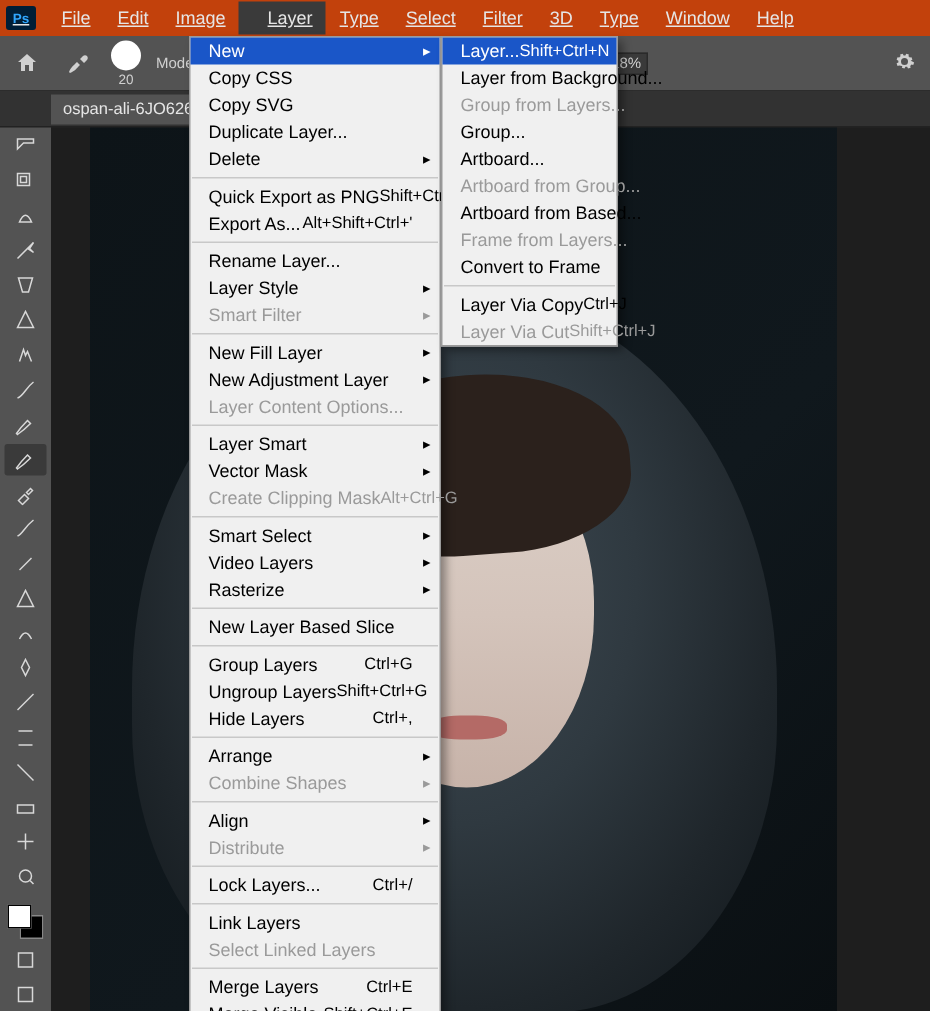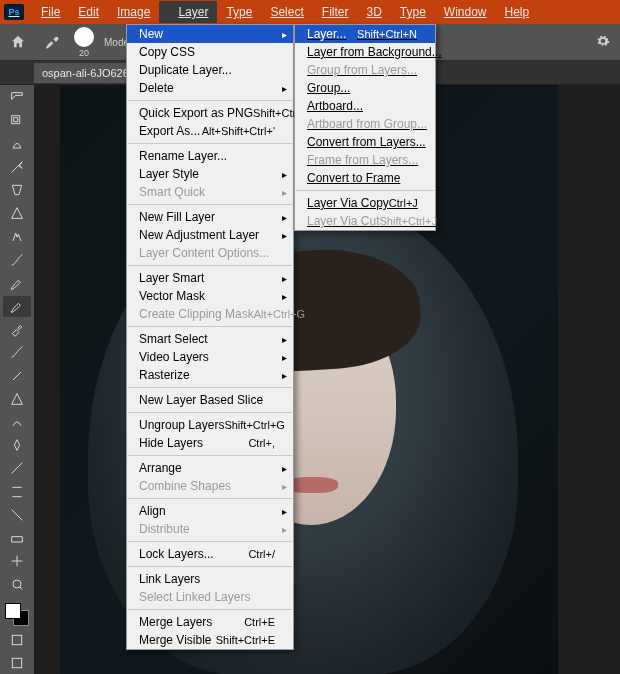--- a/index.html
+++ b/index.html
@@ -32,21 +32,21 @@
   .sw-bg { position:absolute; right:2px; bottom:2px; width:16px; height:16px; background:#000; border:1px solid #888; }
   .canvas { position:absolute; left:60px; top:0; width:498px; height:100%; background:linear-gradient(135deg,#0d1418 0%,#10181d 60%,#0a0f12 100%); overflow:hidden; }
   
   .hood { position:absolute; left:28px; top:110px; width:430px; height:480px; background: radial-gradient(ellipse at 50% 40%, #3e4a53 0%, #2f3940 40%, #1f262b 70%, #10161a 100%); border-radius: 48% 48% 35% 35% / 55% 55% 40% 40%; }
   .face { position:absolute; left:166px; top:210px; width:170px; height:230px; background: linear-gradient(180deg,#dcd0c8 0%,#d4c4bb 50%,#c7b3a9 100%); border-radius: 46% 46% 50% 50%; }
   .hair { position:absolute; left:150px; top:165px; width:210px; height:120px; background:#2b211c; border-radius:50% 50% 40% 45%; transform:rotate(-4deg); }
   .lips { position:absolute; left:226px; top:392px; width:52px; height:16px; background:#b46a66; border-radius:40%; }
   
   .menu { position:absolute; background:#f0f0f0; color:#000; border:1px solid #9a9a9a; box-shadow: 3px 3px 6px rgba(0,0,0,.4); font-size:12px; }
   .menu.layer { left:126px; top:24px; width:168px; }
-  .menu.new { left:294px; top:24px; width:142px;text-decoration:underline; }
+  .menu.new { left:294px; top:24px; width:118px; }
   .mrow { display:flex; align-items:center; height:18px; padding: 0 18px 0 12px; position:relative; white-space:nowrap; }
   .mrow.sel { background:#1a56c8; color:#fff; }
   .mrow.dis { color:#9a9a9a; }
   .mrow .sc { margin-left:auto; font-size:11px; }
   .mrow .arr { position:absolute; right:6px; font-size:10px; }
   .sep { height:1px; background:#c8c8c8; margin:3px 1px; }
 </style>
 </head>
 <body>
 
@@ -248,20 +248,23 @@
 
 <div class="menu layer" id="layer-menu">
     <div class="mrow sel">
       <span>New</span>
       <span class="arr">▸</span>
     </div>
     <div class="mrow">
       <span>Copy CSS</span>
     </div>
     <div class="mrow">
+      <span>Copy SVG</span>
+    </div>
+    <div class="mrow">
       <span>Duplicate Layer...</span>
     </div>
     <div class="mrow">
       <span>Delete</span>
       <span class="arr">▸</span>
     </div>
     <div class="sep"></div>
     <div class="mrow">
       <span>Quick Export as PNG</span>
       <span class="sc">Shift+Ctrl+'</span>
@@ -272,21 +275,21 @@
     </div>
     <div class="sep"></div>
     <div class="mrow">
       <span>Rename Layer...</span>
     </div>
     <div class="mrow">
       <span>Layer Style</span>
       <span class="arr">▸</span>
     </div>
     <div class="mrow dis">
-      <span>Smart Quick</span>
+      <span>Smart Filter</span>
       <span class="arr">▸</span>
     </div>
     <div class="sep"></div>
     <div class="mrow">
       <span>New Fill Layer</span>
       <span class="arr">▸</span>
     </div>
     <div class="mrow">
       <span>New Adjustment Layer</span>
       <span class="arr">▸</span>
@@ -318,20 +321,24 @@
     </div>
     <div class="mrow">
       <span>Rasterize</span>
       <span class="arr">▸</span>
     </div>
     <div class="sep"></div>
     <div class="mrow">
       <span>New Layer Based Slice</span>
     </div>
     <div class="sep"></div>
+    <div class="mrow">
+      <span>Group Layers</span>
+      <span class="sc">Ctrl+G</span>
+    </div>
     <div class="mrow">
       <span>Ungroup Layers</span>
       <span class="sc">Shift+Ctrl+G</span>
     </div>
     <div class="mrow">
       <span>Hide Layers</span>
       <span class="sc">Ctrl+,</span>
     </div>
     <div class="sep"></div>
     <div class="mrow">
@@ -388,21 +395,21 @@
     <div class="mrow">
       <span>Group...</span>
     </div>
     <div class="mrow">
       <span>Artboard...</span>
     </div>
     <div class="mrow dis">
       <span>Artboard from Group...</span>
     </div>
     <div class="mrow">
-      <span>Convert from Layers...</span>
+      <span>Artboard from Based...</span>
     </div>
     <div class="mrow dis">
       <span>Frame from Layers...</span>
     </div>
     <div class="mrow">
       <span>Convert to Frame</span>
     </div>
     <div class="sep"></div>
     <div class="mrow">
       <span>Layer Via Copy</span>

